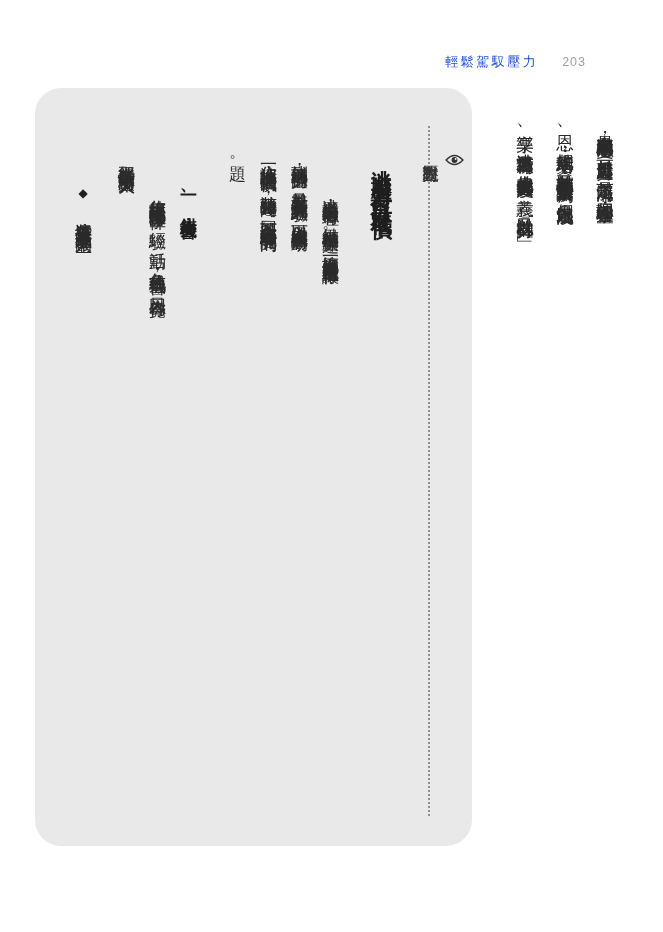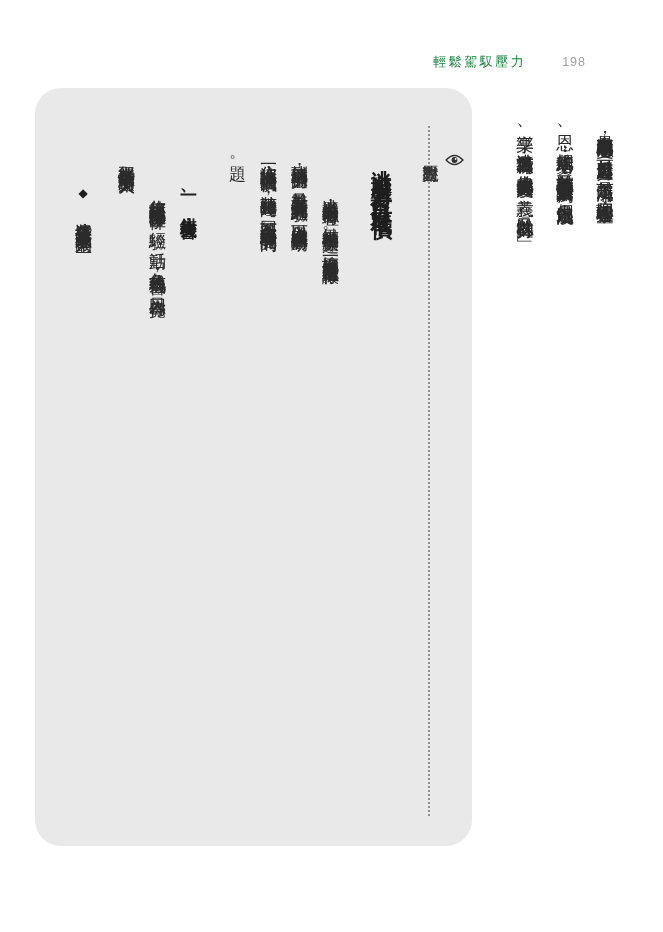--- a/index.html
+++ b/index.html
@@ -18,21 +18,21 @@
     overflow:hidden;
   }
   .page{position:relative;width:663px;height:932px;background:var(--page-bg);}
 
   
   .running-head{
     position:absolute;top:53px;right:77px;
     display:flex;align-items:baseline;
     font-family:"Liberation Sans","DejaVu Sans",sans-serif;
   }
-  .book-title{font-size:13px;letter-spacing:2.5px;color:#15803d;margin-right:36px;}
+  .book-title{font-size:13px;letter-spacing:2.5px;color:#1d4ed8;margin-right:24px;}
   .page-number{font-size:12.5px;color:var(--muted);letter-spacing:1px;}
 
   
   .main-text{
     position:absolute;top:121px;right:38px;height:752px;
     writing-mode:vertical-rl;text-orientation:mixed;
     font-size:17.5px;
   }
   .main-text .vl{line-height:40px;letter-spacing:0.5px;}
 
@@ -68,21 +68,21 @@
   .bullet-line{line-height:31px;letter-spacing:1px;padding-top:32px;}
   .bullet-line .diamond{font-size:12px;display:inline-block;margin:2px 0 8px 0;color:#1e1e1e;}
 </style>
 </head>
 <body>
 
 <div class="page">
 
   <header class="running-head">
     <span class="book-title">輕鬆駕馭壓力</span>
-    <span class="page-number">198</span>
+    <span class="page-number">203</span>
   </header>
 
   <section class="main-text">
       <div class="vl">由自暴自棄來逃避內心的感受，可是越努力逃避壓力，越是向下沉淪。如同心理學家理查・雷</div>
       <div class="vl">恩、維若妮卡・胡塔，以及艾德華・德西在《探索快樂》論文集中所寫：「一個人越是以沉浸</div>
       <div class="vl">享樂、逃避痛苦爲目標，他的人生越容易喪失深度、意義，以及社群的支持。」</div>
     </section>
 
   <aside class="callout">
     <div class="dotted-rule"></div>

